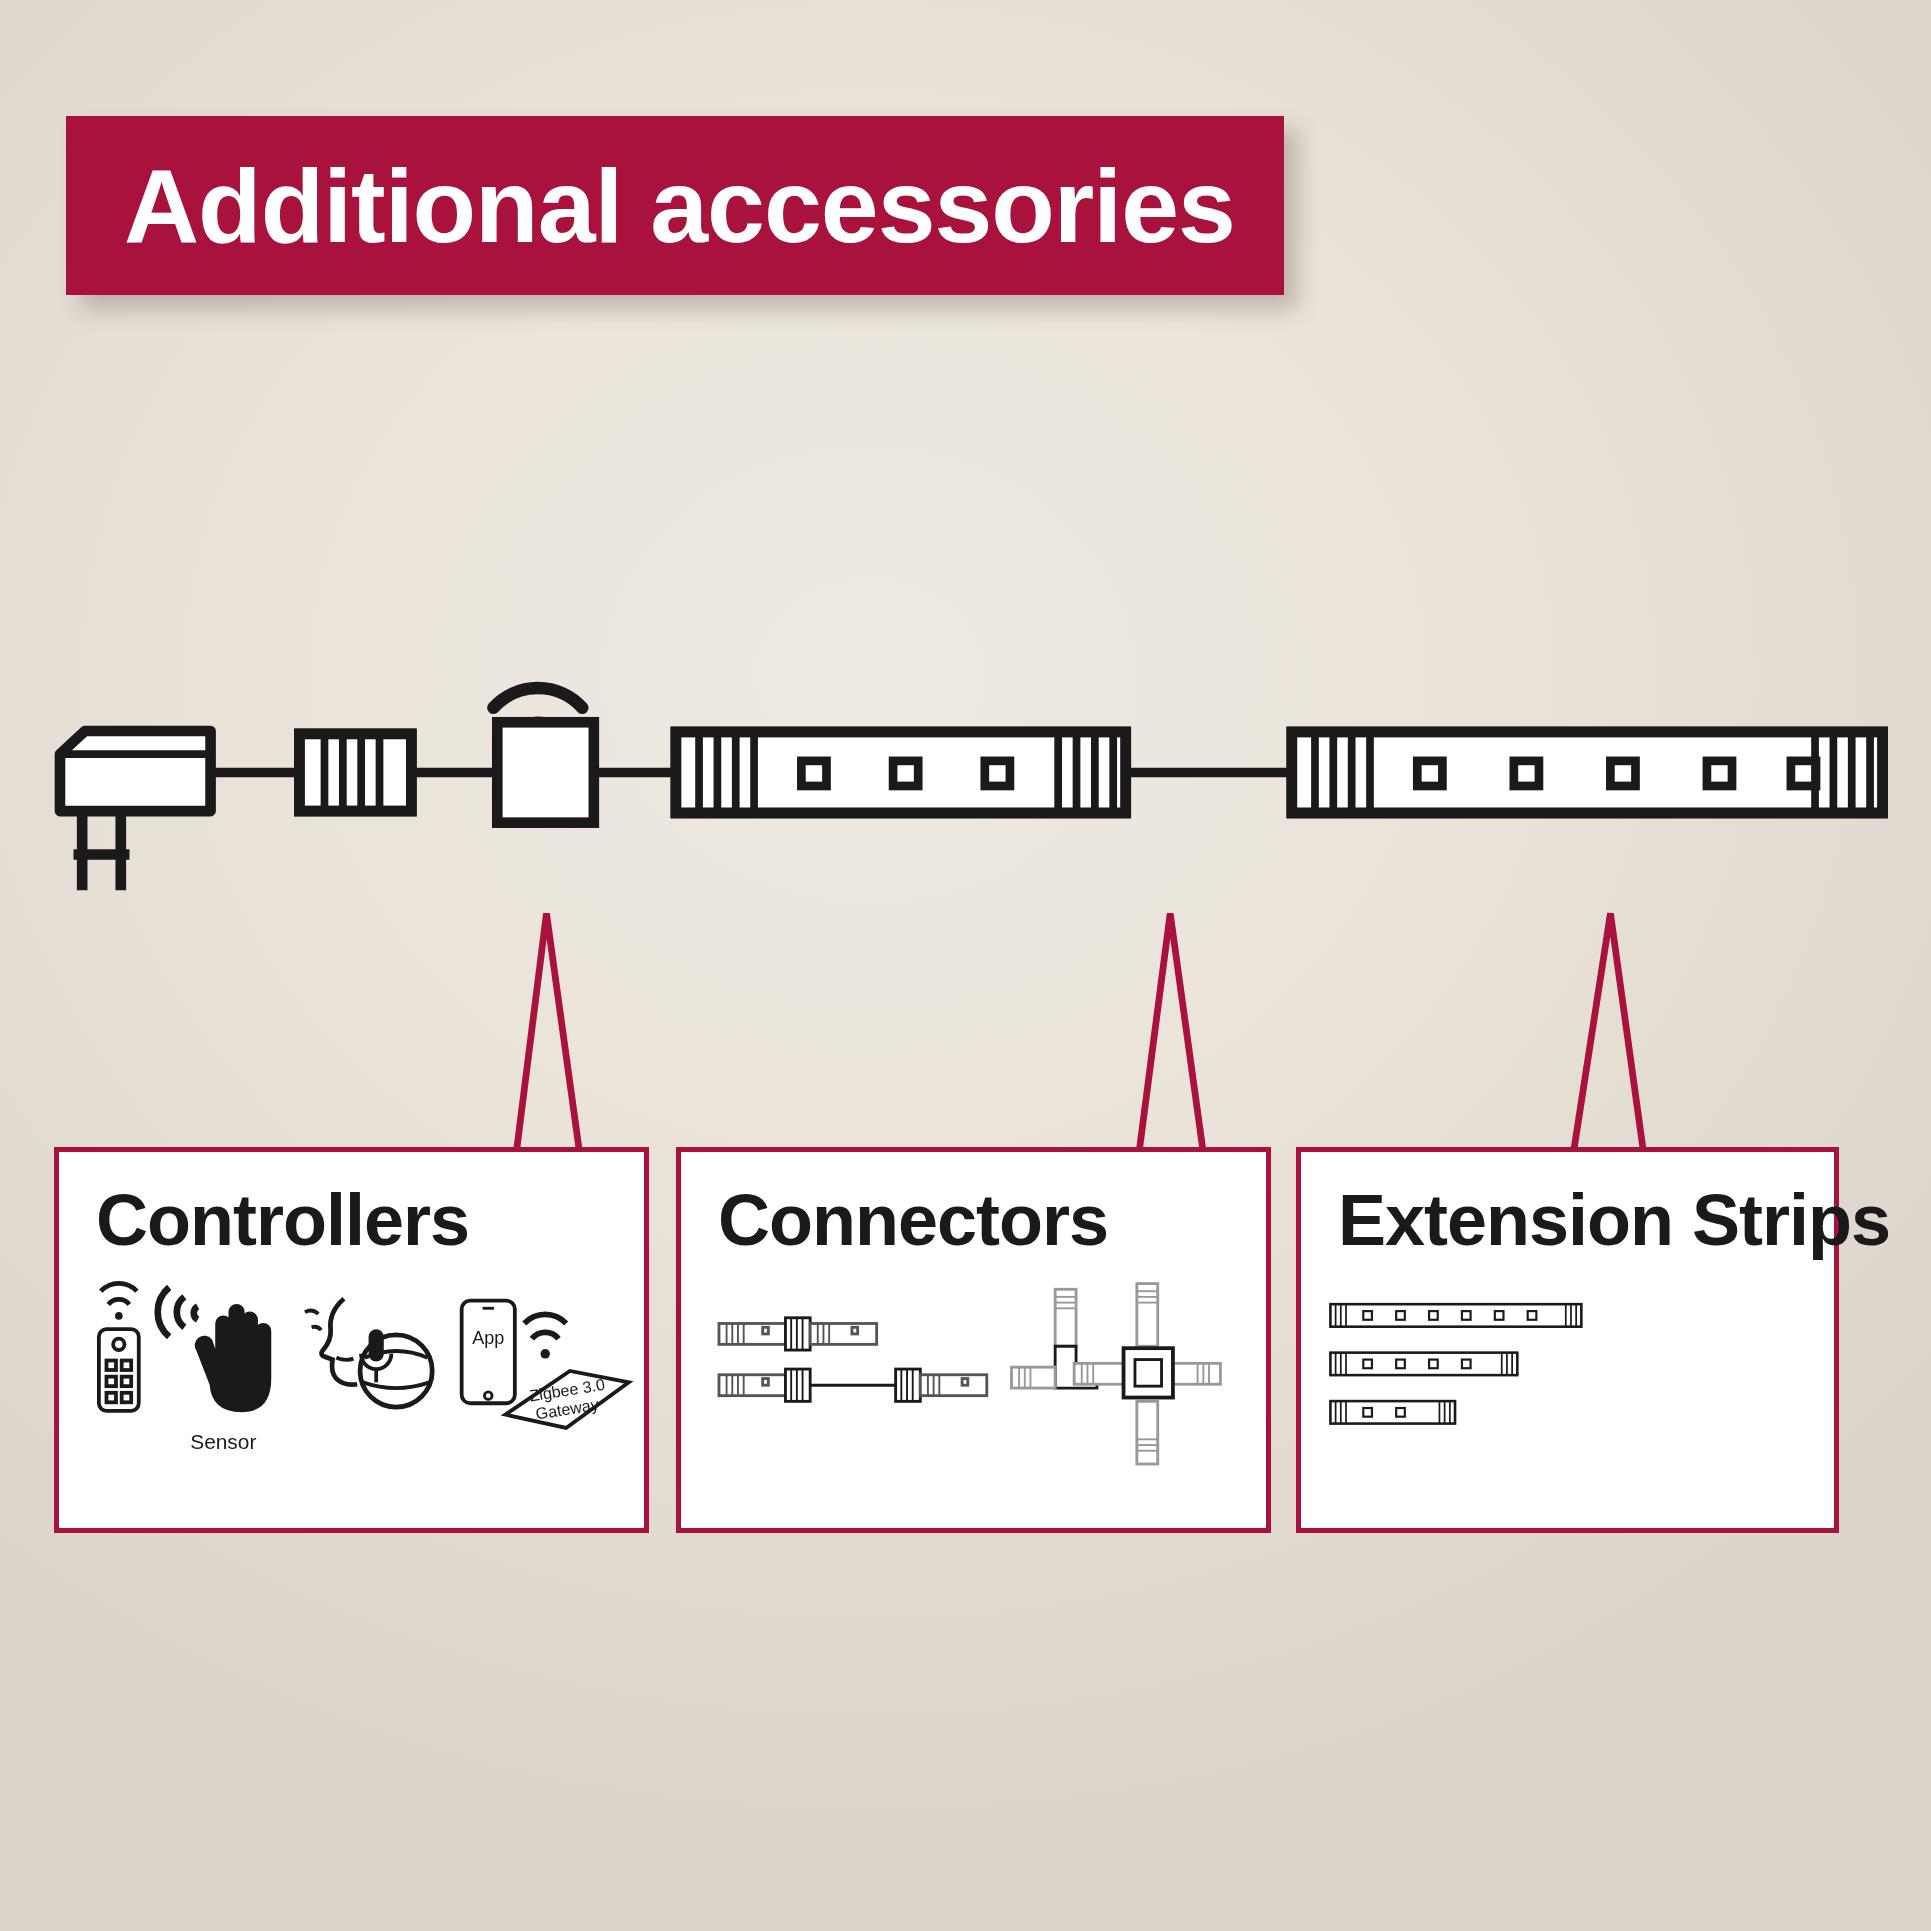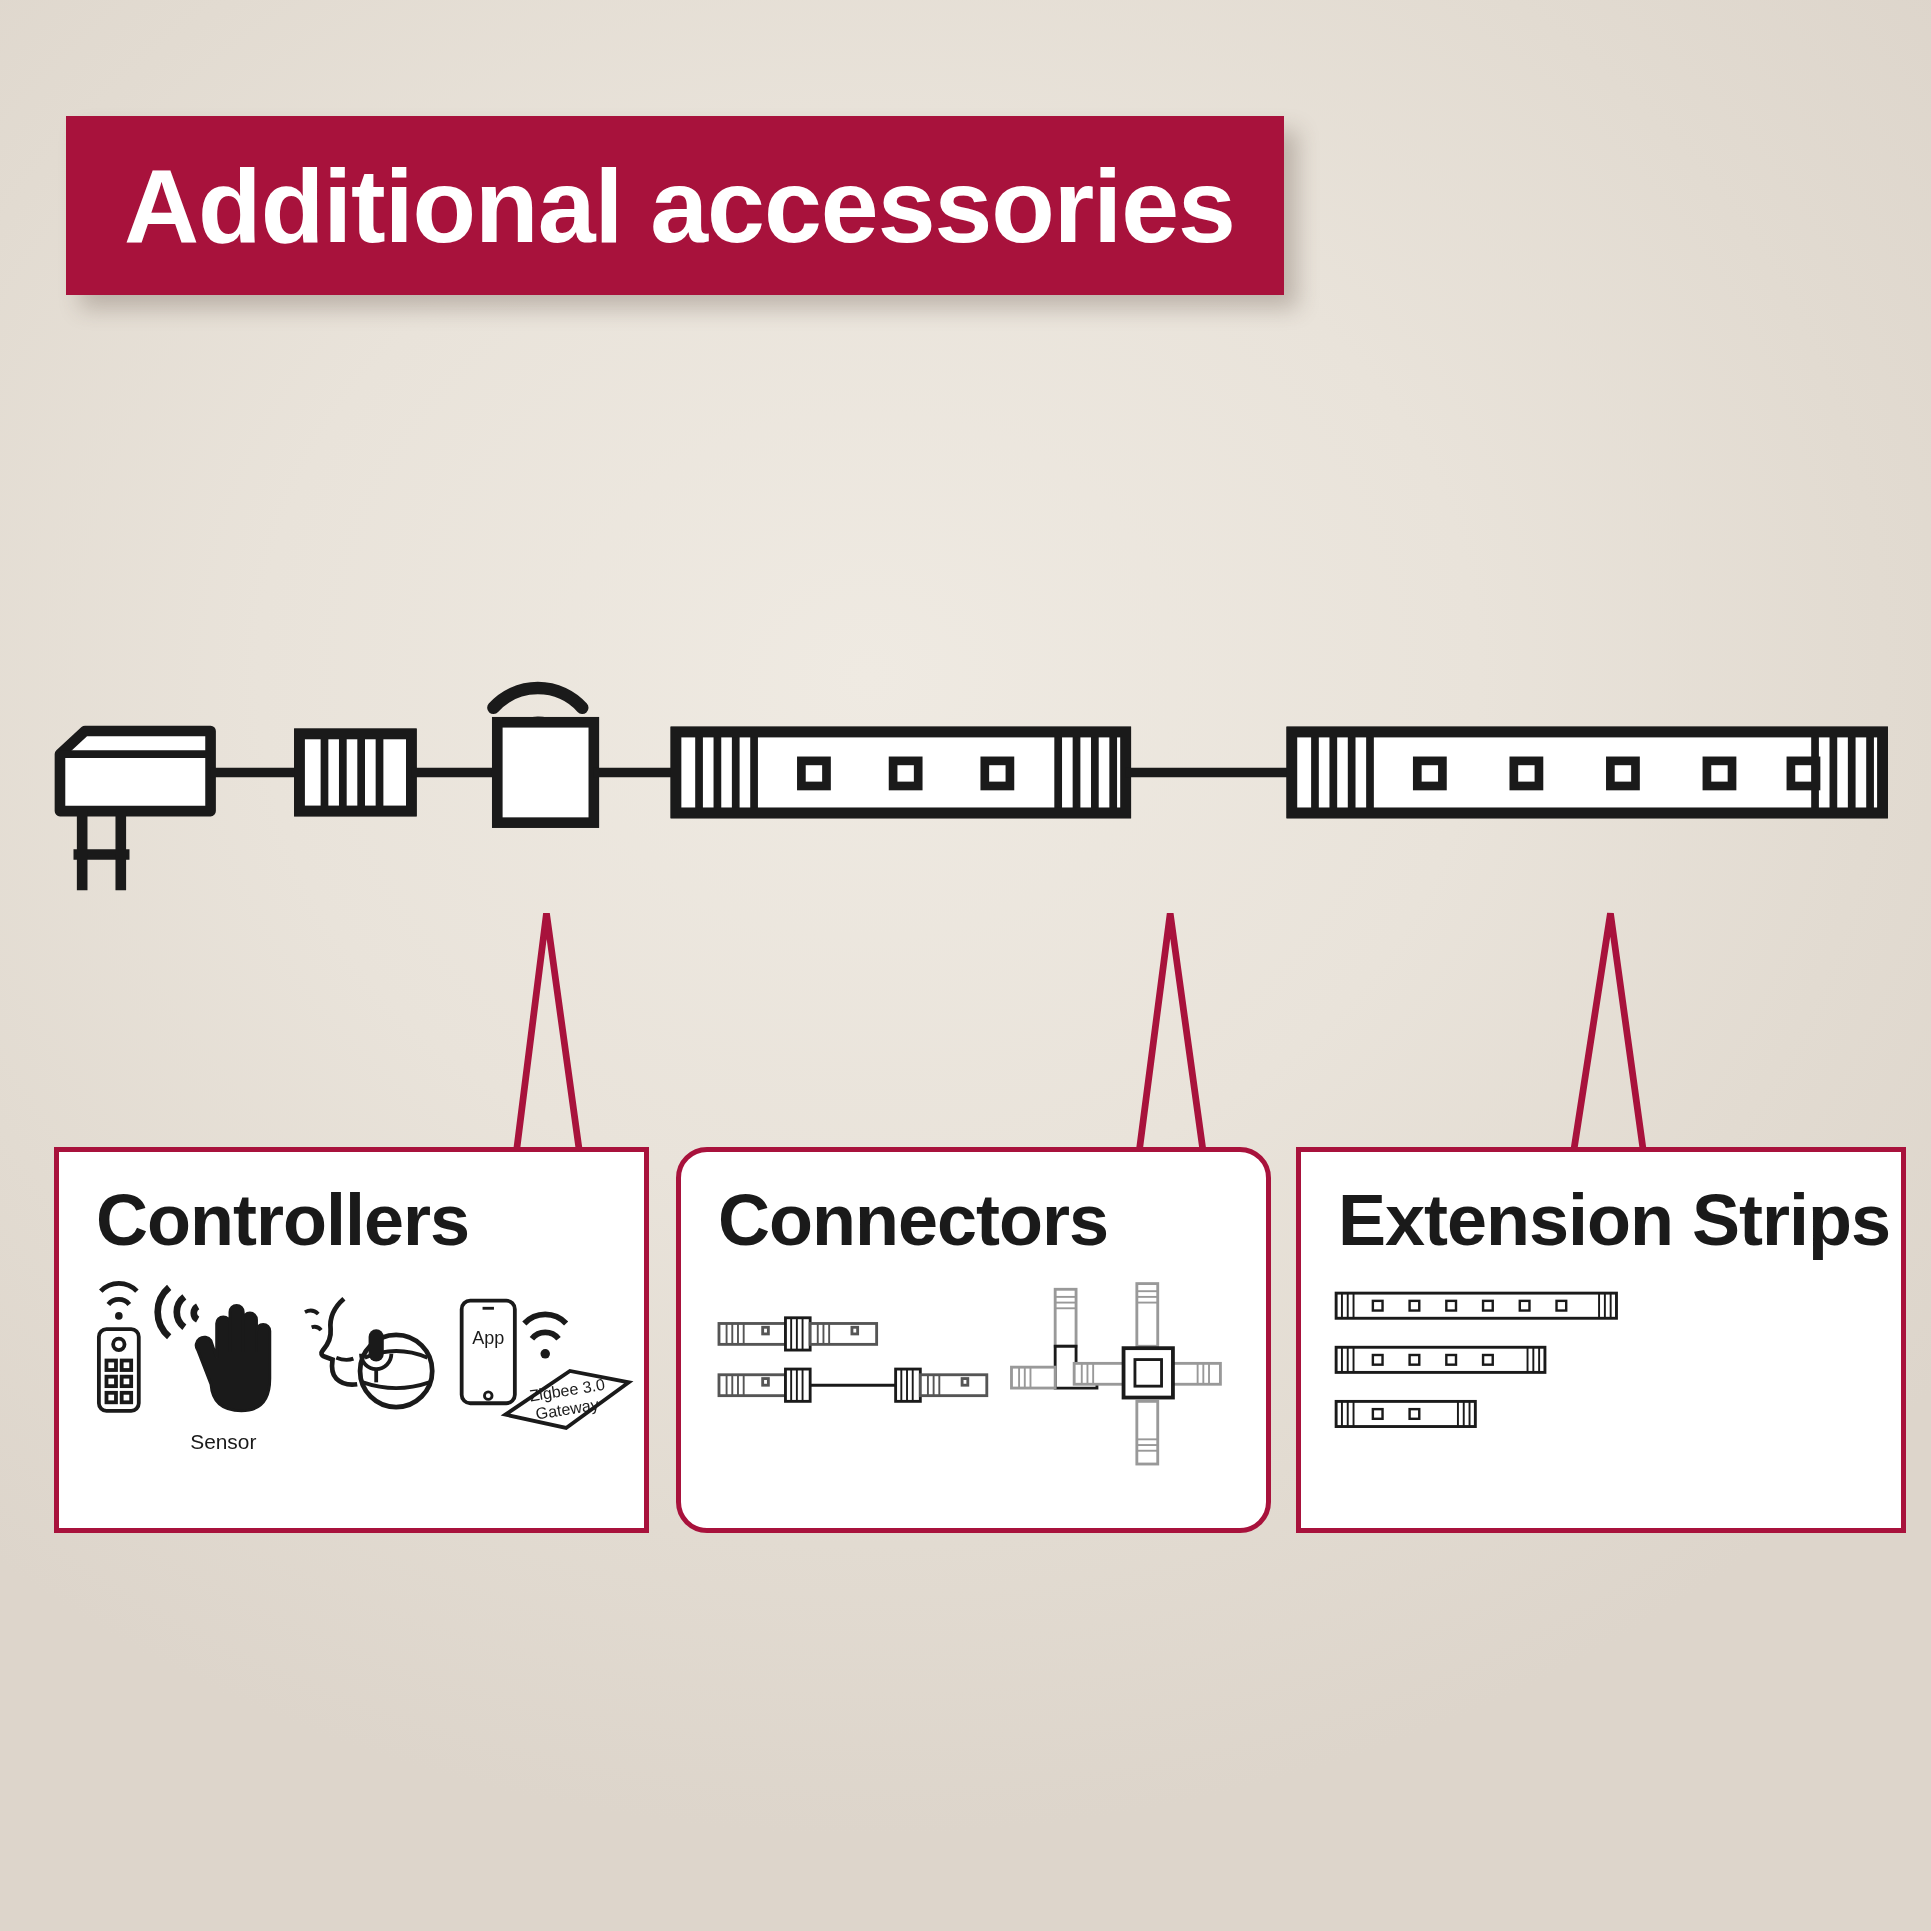--- a/index.html
+++ b/index.html
@@ -49,22 +49,22 @@
     top: 618px;
   }
   
   .callout {
     position: absolute;
     background: #ffffff;
     border: 5.8px solid #a8123c;
     box-sizing: border-box;
   }
   #box-controllers { left: 54px;   top: 1147px; width: 595px; height: 386px; }
-  #box-connectors  { left: 676px;  top: 1147px; width: 595px; height: 386px; border-radius: 31px; }
-  #box-extension   { left: 1296px; top: 1147px; width: 610px; height: 386px; }
+  #box-connectors  { left: 676px;  top: 1147px; width: 595px; height: 386px; }
+  #box-extension   { left: 1296px; top: 1147px; width: 543px; height: 386px; }
   .callout-title {
     position: absolute;
     left: 37px;
     top: 27px;
     font-size: 72px;
     font-weight: bold;
     color: #1a1a1a;
     letter-spacing: -1px;
     white-space: nowrap;
   }

